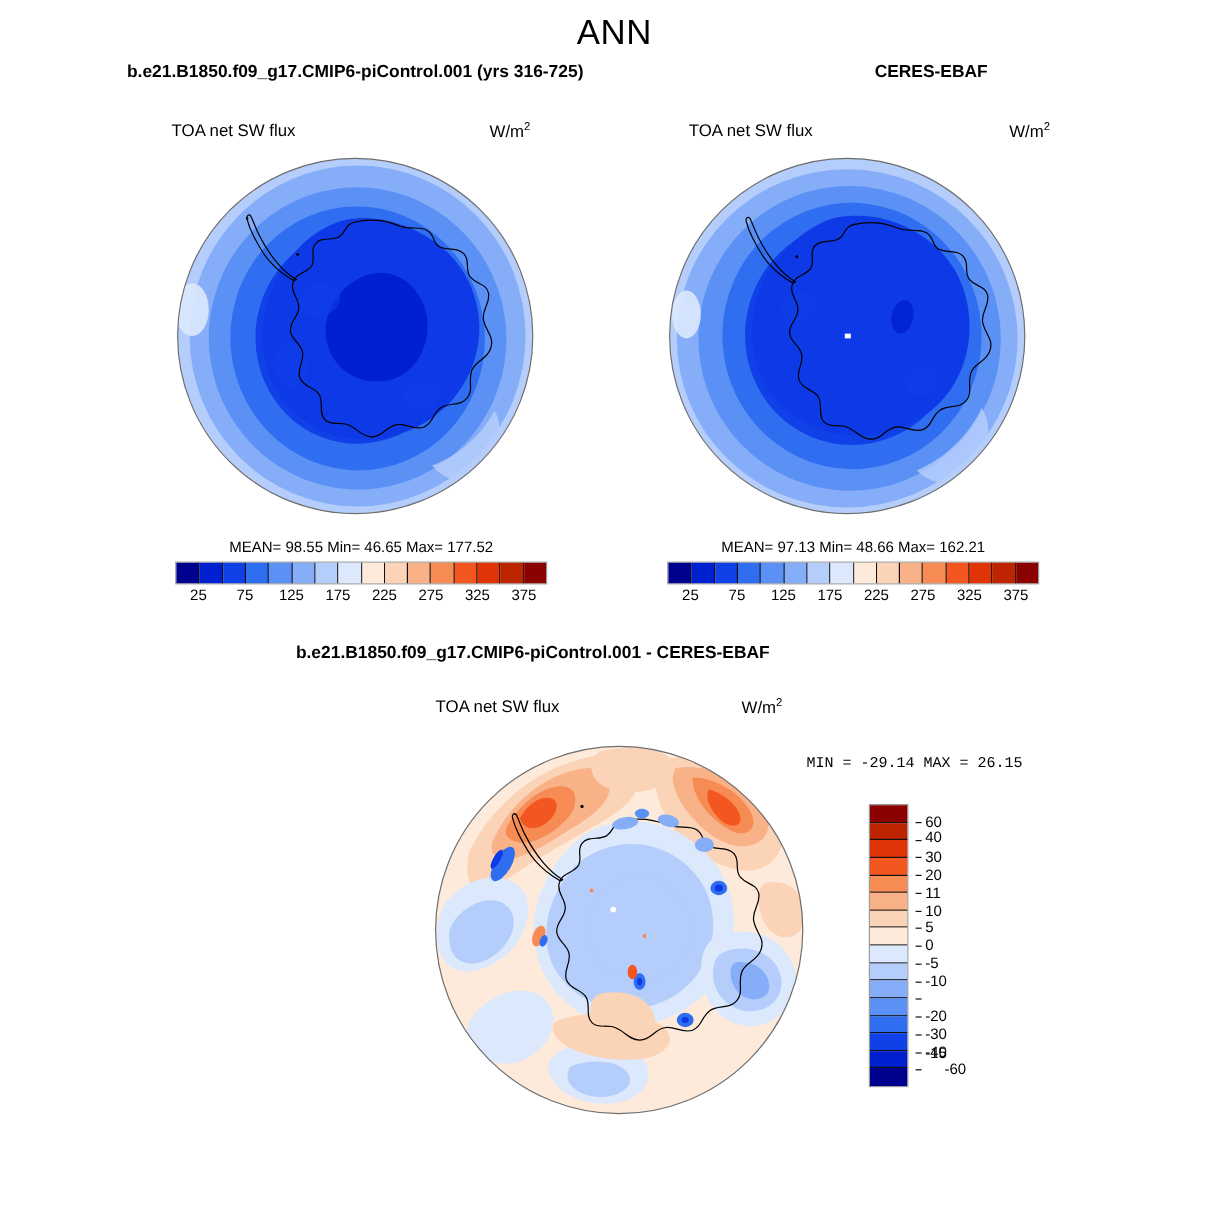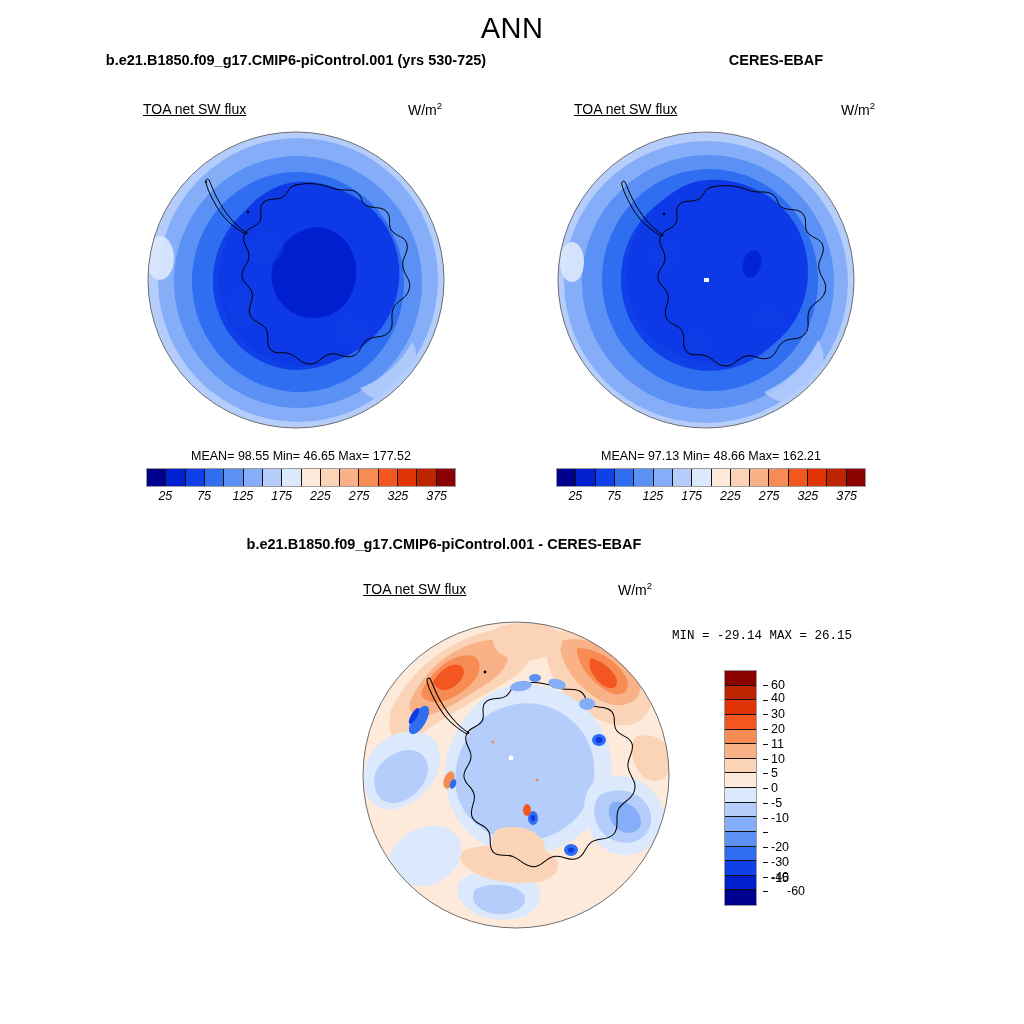--- a/index.html
+++ b/index.html
@@ -15,52 +15,52 @@
   #main-title{
     top:12px;left:0;width:1024px;text-align:center;
     font-size:29px;letter-spacing:.5px;
   }
   .panel-title{
     font-size:14.5px;font-weight:bold;text-align:center;
   }
   #title-left{top:52px;left:30px;width:532px;}
   #title-right{top:52px;left:560px;width:432px;}
   #title-diff{top:536px;left:0px;width:888px;}
-  .var-label{font-size:14px;text-decoration:underline;}
+  .var-label{font-size:14px;}
   .units-label{font-size:14px;}
   .sup{font-size:9.5px;vertical-align:super;}
   .stats{font-size:12.5px;text-align:center;}
   .cbar-h{display:flex;border:1px solid #9a9a9a;box-sizing:border-box;height:19px;}
   .cbar-h .seg{flex:1 1 0;height:100%;border-right:1px solid #111;box-sizing:border-box;}
   .cbar-h .seg:last-child{border-right:none;}
   .cbar-ticks{position:relative;height:18px;}
   .cbar-ticks span{
     position:absolute;top:2px;font-size:12.5px;
-    transform:translateX(-50%);white-space:nowrap;font-style:italic;
+    transform:translateX(-50%);white-space:nowrap;
   }
   .cbar-v{position:absolute;width:33px;border:1px solid #9a9a9a;box-sizing:border-box;}
   .cbar-v .vseg{width:100%;border-bottom:1px solid #111;box-sizing:border-box;}
   .cbar-v .vseg:last-child{border-bottom:none;}
   .vlabels{position:absolute;}
   .vlabels span{
     position:absolute;font-size:12.5px;left:0;
     transform:translateY(-50%);white-space:nowrap;
   }
   .vtick{position:absolute;width:5px;height:1px;background:#111;}
   .minmax{font-size:12.5px;white-space:nowrap;font-family:Liberation Mono, monospace;}
   svg{display:block;}
   .coast{fill:none;stroke:#000;stroke-width:1;stroke-linejoin:round;stroke-linecap:round;}
   .rim{fill:none;stroke:#6e6e6e;stroke-width:1;}
 </style>
 </head>
 <body>
 
 <div class="abs" id="main-title">ANN</div>
 
-<div class="abs panel-title" id="title-left">b.e21.B1850.f09_g17.CMIP6-piControl.001 (yrs 530-725)</div>
+<div class="abs panel-title" id="title-left">b.e21.B1850.f09_g17.CMIP6-piControl.001 (yrs 316-725)</div>
 
 <div class="abs" style="top:100px;left:143px;">
   <span class="var-label">TOA net SW flux</span>
 </div>
 <div class="abs" style="top:100px;left:408px;">
   <span class="units-label">W/m</span><span class="sup">2</span>
 </div>
 
 <div class="abs" id="map-left" style="top:130px;left:146px;width:300px;height:300px;">
   <svg width="300" height="300" viewBox="0 0 300 300">

